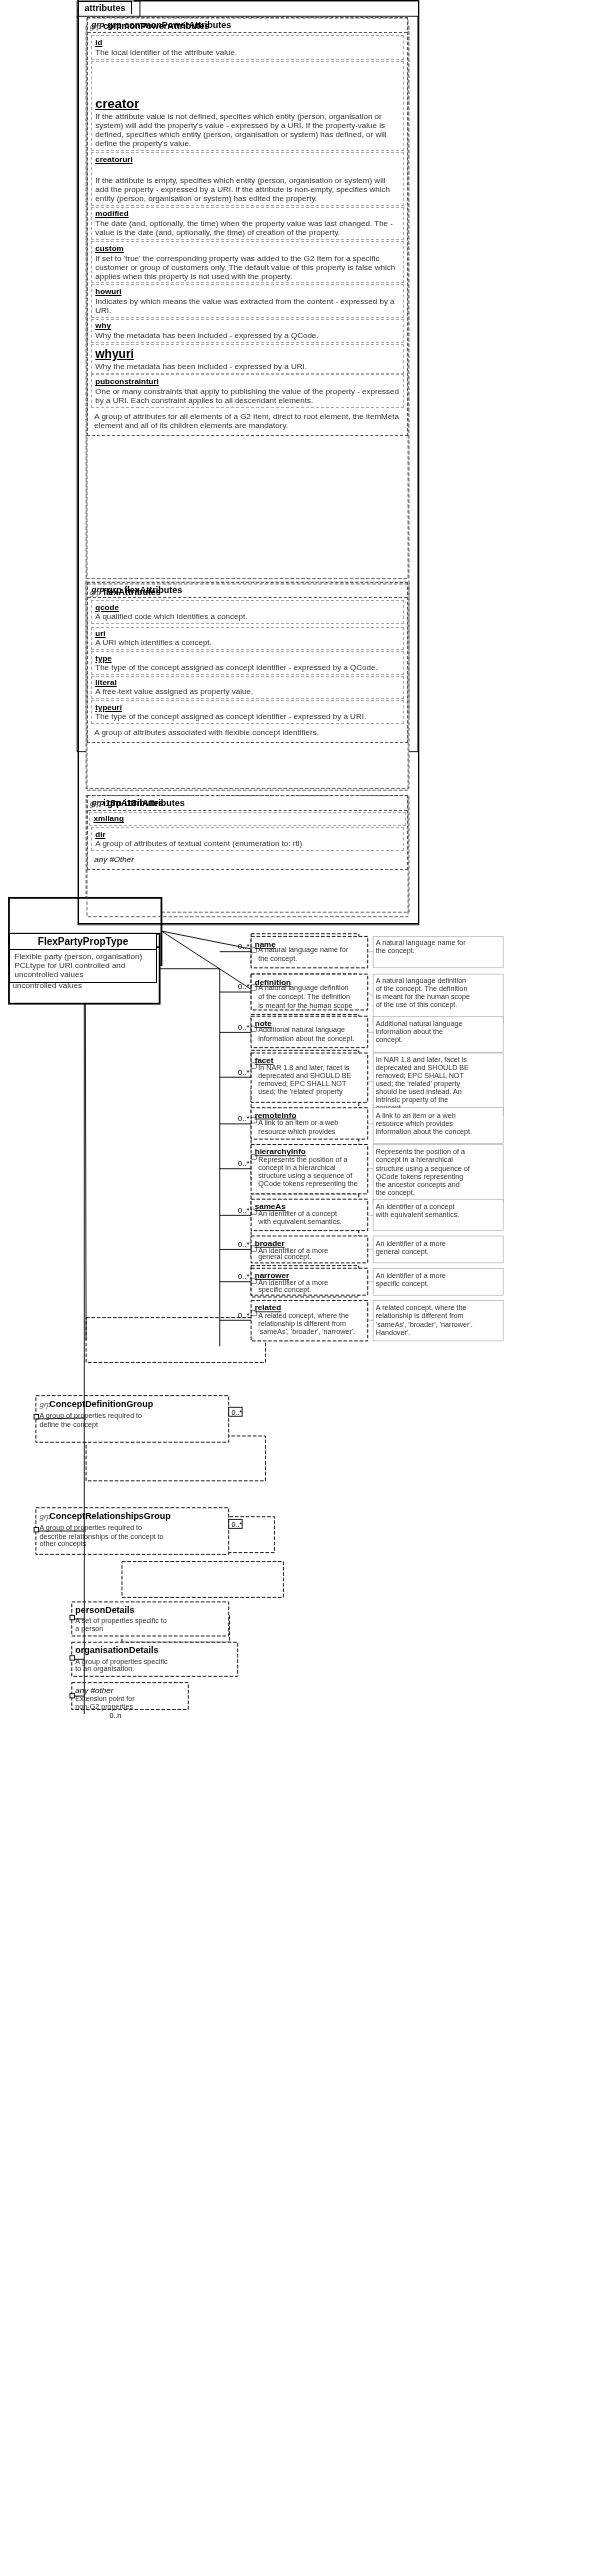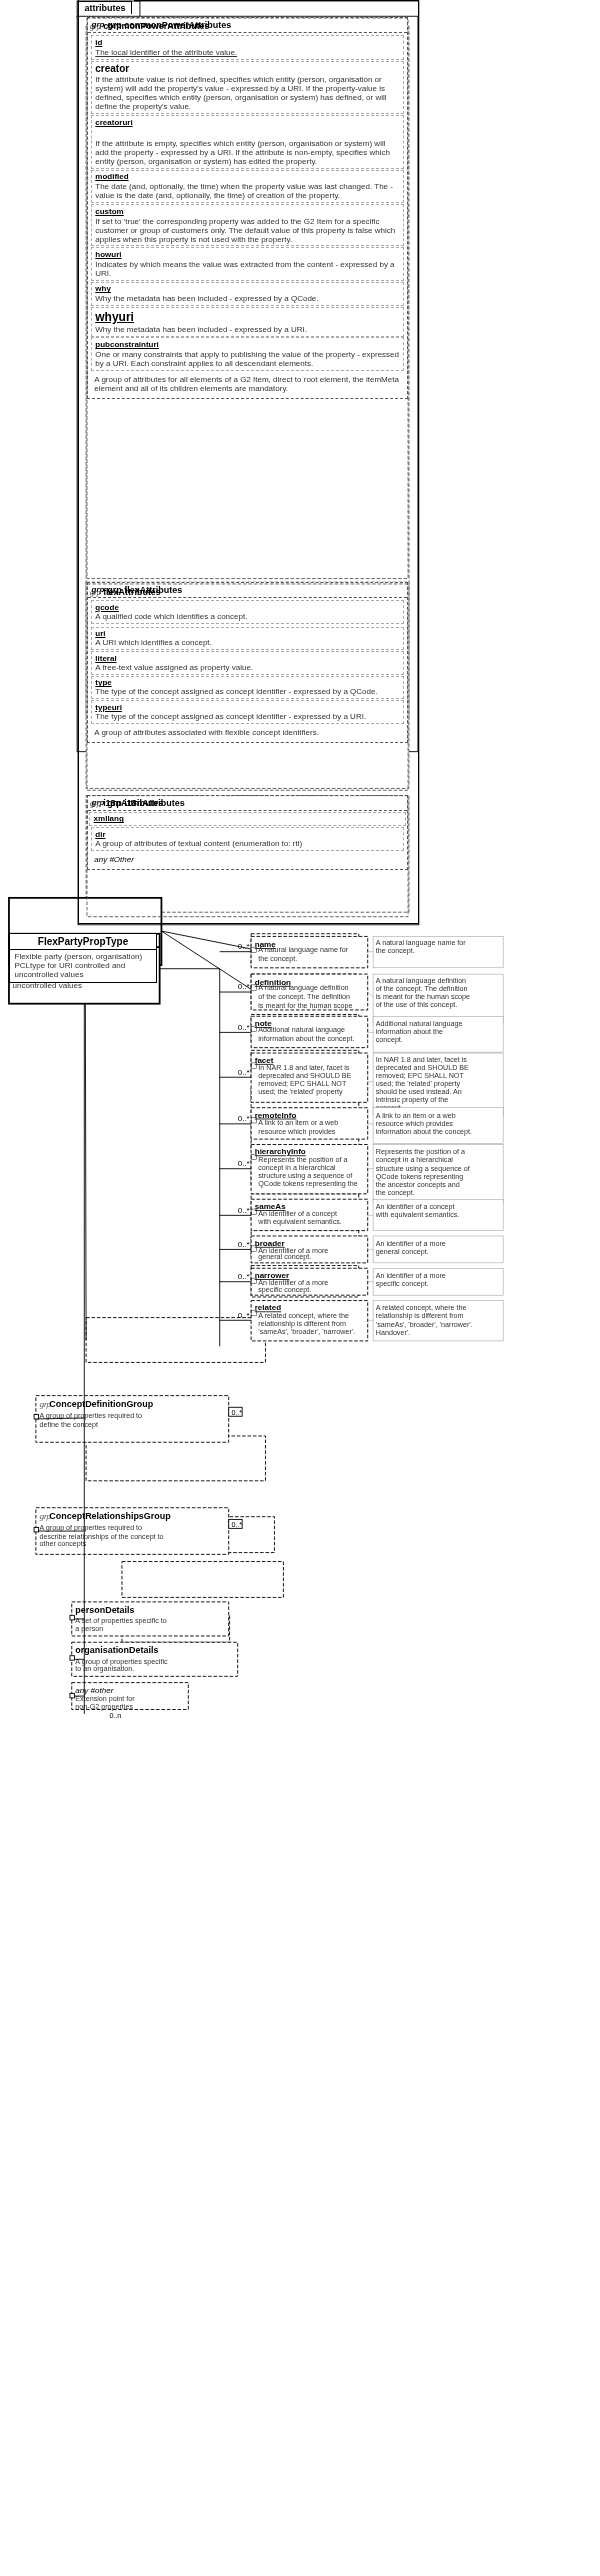--- a/index.html
+++ b/index.html
@@ -86,25 +86,25 @@
 <div style="position:absolute; left:78px; top:0.9px; background:#fff; border:0.9px solid #000; border-bottom:none; padding:0.9px 5.4px; font-size:9px; font-weight:bold; z-index:10;">attributes</div>
 
 <div style="position:absolute; left:87px; top:17px; width:321px; border:0.9px dashed #555; background:#fff; z-index:2;">
   <div style="padding:1.8px 3.6px; font-size:9px; font-weight:bold; border-bottom:0.9px dashed #555; display:flex; align-items:center; gap:2.7px;">
     <span style="font-size:8px; font-style:italic;">grp</span>
     <span style="font-size:9px; font-weight:bold;">grp commonPowerAttributes</span>
   </div>
 
   <div style="border:0.9px dashed #aaa; margin:2.7px 2.7px 0.9px 2.7px; padding:1.8px 3.6px;">
     <div style="font-weight:bold; text-decoration:underline; font-size:8px;">id</div>
-    <div style="font-size:8px; color:#333; margin-top:0.9px;text-decoration:underline;">The local identifier of the attribute value.</div>
-  </div>
-
-  <div style="border:0.9px dashed #aaa; margin:0.9px 2.7px; padding:1.8px 3.6px;">
-    <div style="font-weight:bold; font-size:10px;">creator</div>
+    <div style="font-size:8px; color:#333; margin-top:0.9px;">The local identifier of the attribute value.</div>
+  </div>
+
+  <div style="border:0.9px dashed #aaa; margin:0.9px 2.7px; padding:1.8px 3.6px;">
+    <div style="font-weight:bold; text-decoration:underline; font-size:13px;margin-top:33px;">creator</div>
     <div style="font-size:8px; color:#333; margin-top:0.9px;">If the attribute value is not defined, specifies which entity (person, organisation or system) will add the property's value - expressed by a URI. If the property-value is defined, specifies which entity (person, organisation or system) has defined, or will define the property's value.</div>
   </div>
 
   <div style="border:0.9px dashed #aaa; margin:0.9px 2.7px; padding:1.8px 3.6px;">
     <div style="font-weight:bold; text-decoration:underline; font-size:8px;">creatoruri</div>
     <div style="font-size:8px; color:#333; margin-top:12px;">If the attribute is empty, specifies which entity (person, organisation or system) will add the property - expressed by a URI. If the attribute is non-empty, specifies which entity (person, organisation or system) has edited the property.</div>
   </div>
 
   <div style="border:0.9px dashed #aaa; margin:0.9px 2.7px; padding:1.8px 3.6px;">
     <div style="font-weight:bold; text-decoration:underline; font-size:8px;">modified</div>
@@ -151,27 +151,27 @@
     <div style="font-weight:bold; text-decoration:underline; font-size:8px;">qcode</div>
     <div style="font-size:8px; color:#333;">A qualified code which identifies a concept.</div>
   </div>
 
   <div style="border:0.9px dashed #aaa; margin:0.9px 2.7px; padding:1.8px 3.6px;">
     <div style="font-weight:bold; text-decoration:underline; font-size:8px;">uri</div>
     <div style="font-size:8px; color:#333;">A URI which identifies a concept.</div>
   </div>
 
   <div style="border:0.9px dashed #aaa; margin:0.9px 2.7px; padding:1.8px 3.6px;">
+    <div style="font-weight:bold; text-decoration:underline; font-size:8px;">type</div>
+    <div style="font-size:8px; color:#333;">The type of the concept assigned as concept identifier - expressed by a QCode.</div>
+  </div>
+
+  <div style="border:0.9px dashed #aaa; margin:0.9px 2.7px; padding:1.8px 3.6px;">
     <div style="font-weight:bold; text-decoration:underline; font-size:8px;">literal</div>
     <div style="font-size:8px; color:#333;">A free-text value assigned as property value.</div>
-  </div>
-
-  <div style="border:0.9px dashed #aaa; margin:0.9px 2.7px; padding:1.8px 3.6px;">
-    <div style="font-weight:bold; text-decoration:underline; font-size:8px;">type</div>
-    <div style="font-size:8px; color:#333;">The type of the concept assigned as concept identifier - expressed by a QCode.</div>
   </div>
 
   <div style="border:0.9px dashed #aaa; margin:0.9px 2.7px; padding:1.8px 3.6px;">
     <div style="font-weight:bold; text-decoration:underline; font-size:8px;">typeuri</div>
     <div style="font-size:8px; color:#333;">The type of the concept assigned as concept identifier - expressed by a URI.</div>
   </div>
 
   <div style="font-size:8px; color:#333; padding:2.7px 3.6px; margin:1.8px 2.7px;">A group of attributes associated with flexible concept identifiers.</div>
 </div>
 

